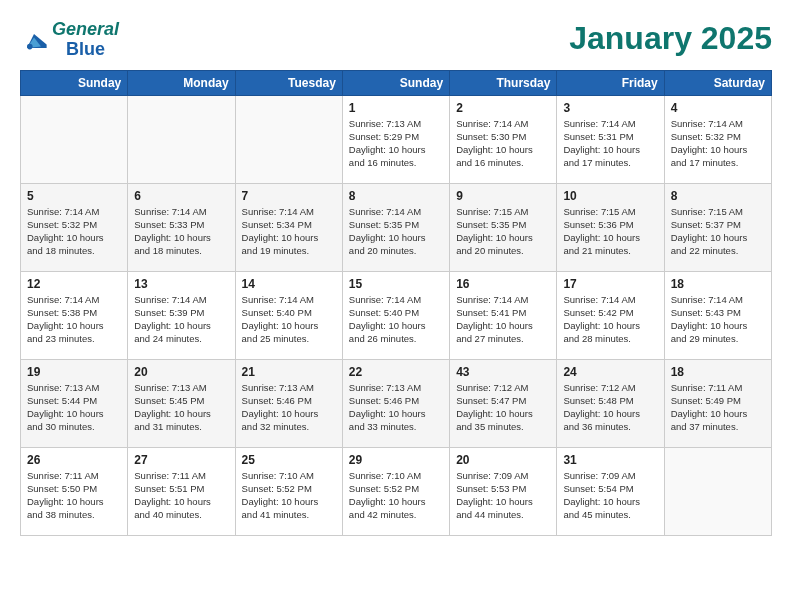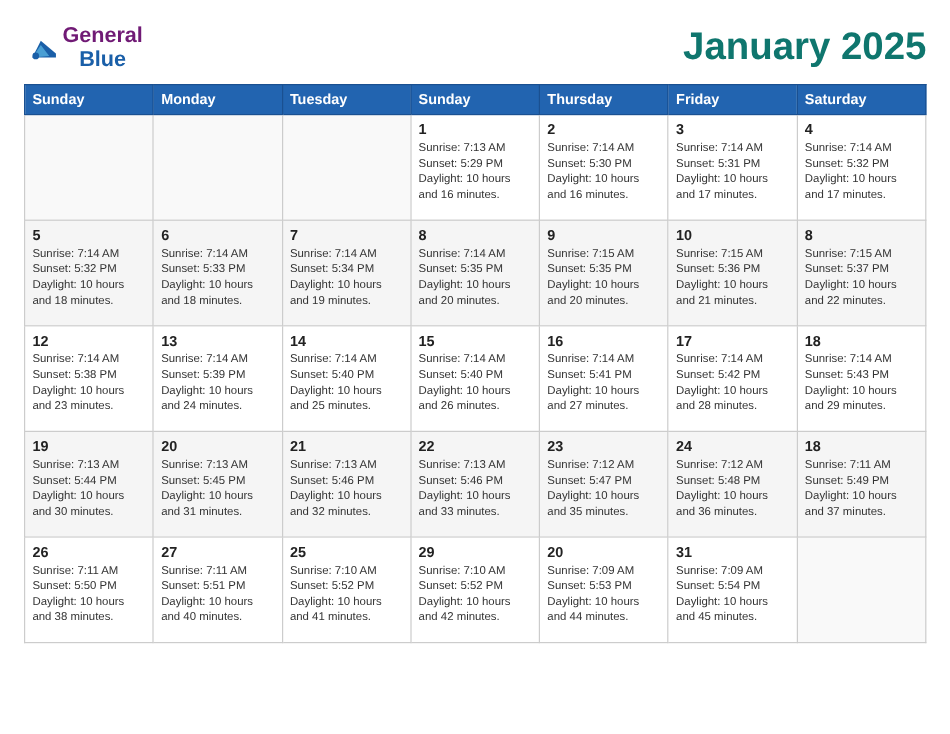--- a/index.html
+++ b/index.html
@@ -20,21 +20,21 @@
       display: flex;
       align-items: center;
     }
     .logo-text {
       display: flex;
       flex-direction: column;
       font-size: 18px;
       font-weight: bold;
       line-height: 1.1;
     }
-    .logo-general { color: #701a75; }
+    .logo-general { color: #0f766e; font-style: italic; }
     .logo-blue { color: #1a5fa8; text-align: center; }
     .logo-icon {
       width: 28px;
       height: 28px;
       margin-right: 4px;
       margin-top: 2px;
     }
     .title-block {
       text-align: right;
     }
@@ -52,21 +52,21 @@
       width: 100%;
       border-collapse: collapse;
       border: 1px solid #bbb;
     }
     .calendar th {
       background-color: #2264b0;
       color: #fff;
       font-size: 12px;
       font-weight: bold;
       padding: 5px 6px;
-      text-align: left;
+      text-align: right;
       border: 1px solid #1a5091;
     }
     .calendar td {
       width: calc(100% / 7);
       vertical-align: top;
       padding: 5px 6px;
       border: 1px solid #ccc;
       font-size: 10px;
       color: #333;
       background: #fff;
@@ -286,21 +286,21 @@
 and 32 minutes.</div>
         </td>
         <td>
           <span class="day-number">22</span>
           <div class="day-info" style="white-space: pre-line;">Sunrise: 7:13 AM
 Sunset: 5:46 PM
 Daylight: 10 hours
 and 33 minutes.</div>
         </td>
         <td>
-          <span class="day-number">23</span>
+          <span class="day-number">43</span>
           <div class="day-info" style="white-space: pre-line;">Sunrise: 7:12 AM
 Sunset: 5:47 PM
 Daylight: 10 hours
 and 35 minutes.</div>
         </td>
         <td>
           <span class="day-number">24</span>
           <div class="day-info" style="white-space: pre-line;">Sunrise: 7:12 AM
 Sunset: 5:48 PM
 Daylight: 10 hours

